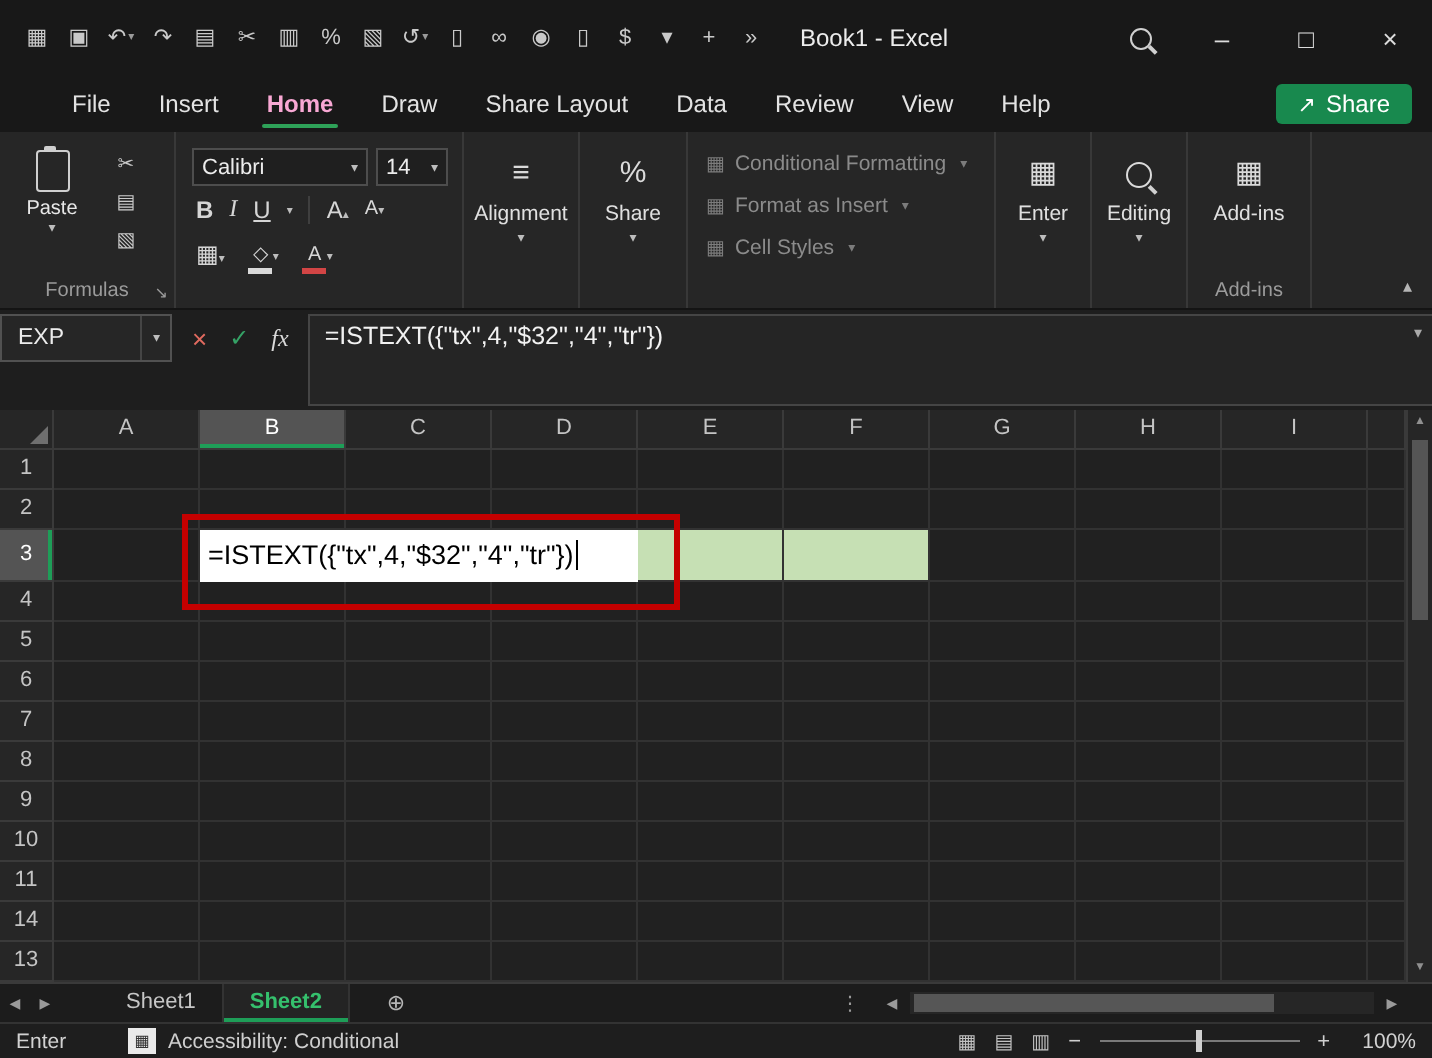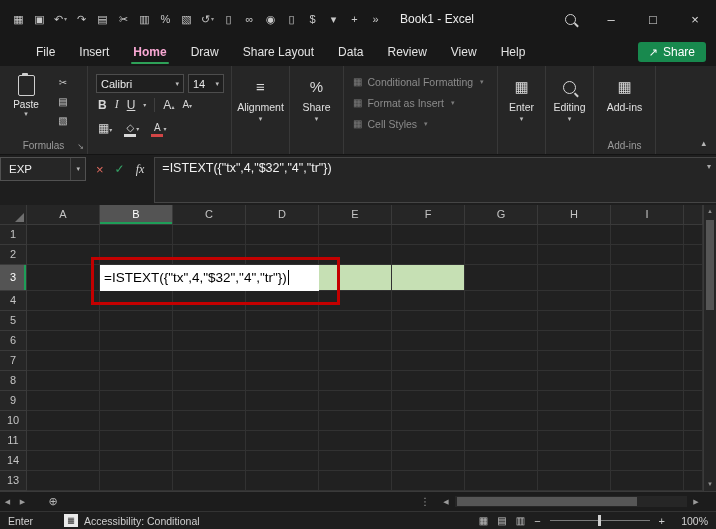--- a/index.html
+++ b/index.html
@@ -503,20 +503,24 @@
     <div class="vscroll">
       <div class="vs-up">▲</div>
       <div class="vs-thumb"></div>
       <div class="vs-down">▼</div>
     </div>
   </div>
 
   <div class="sheetbar">
     <div class="sb-nav">◀</div>
     <div class="sb-nav">▶</div>
+    <div class="sheettabs">
+        <div class="sheettab">Sheet1</div>
+        <div class="sheettab active">Sheet2</div>
+      </div>
     <div class="sb-add">⊕</div>
     <div class="sb-right">
       <div class="sb-dots">⋮</div>
       <div class="hs-arrow">◀</div>
       <div class="hs-track">
         <div class="hs-thumb"></div>
       </div>
       <div class="hs-arrow">▶</div>
       <div class="sb-corner"></div>
     </div>

